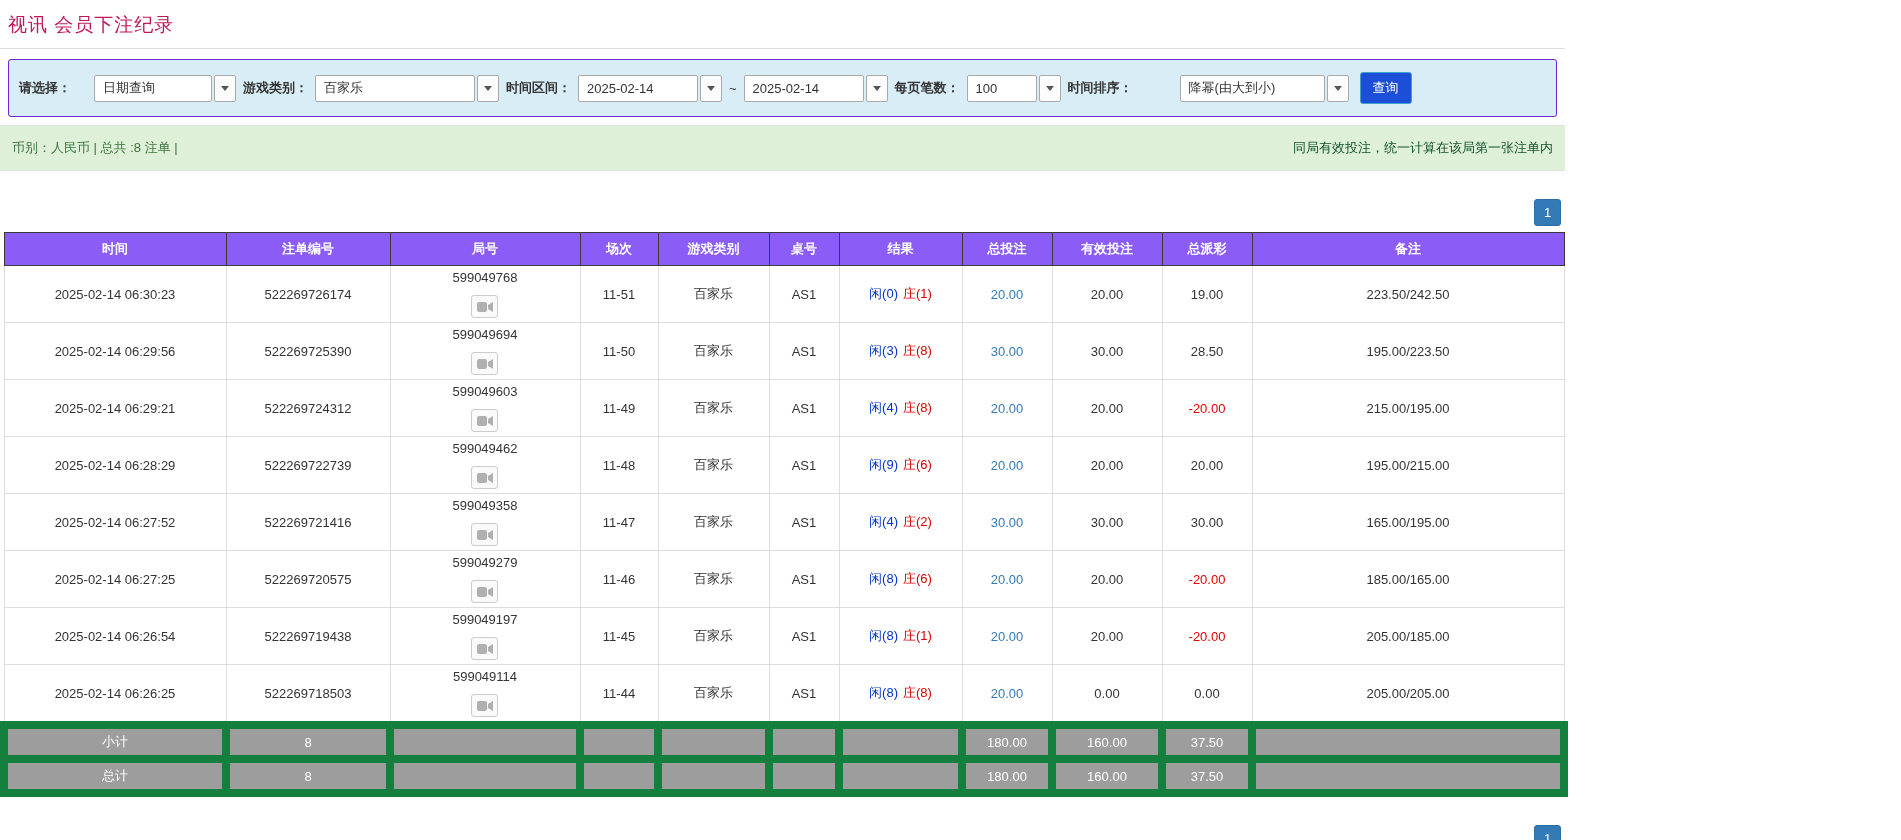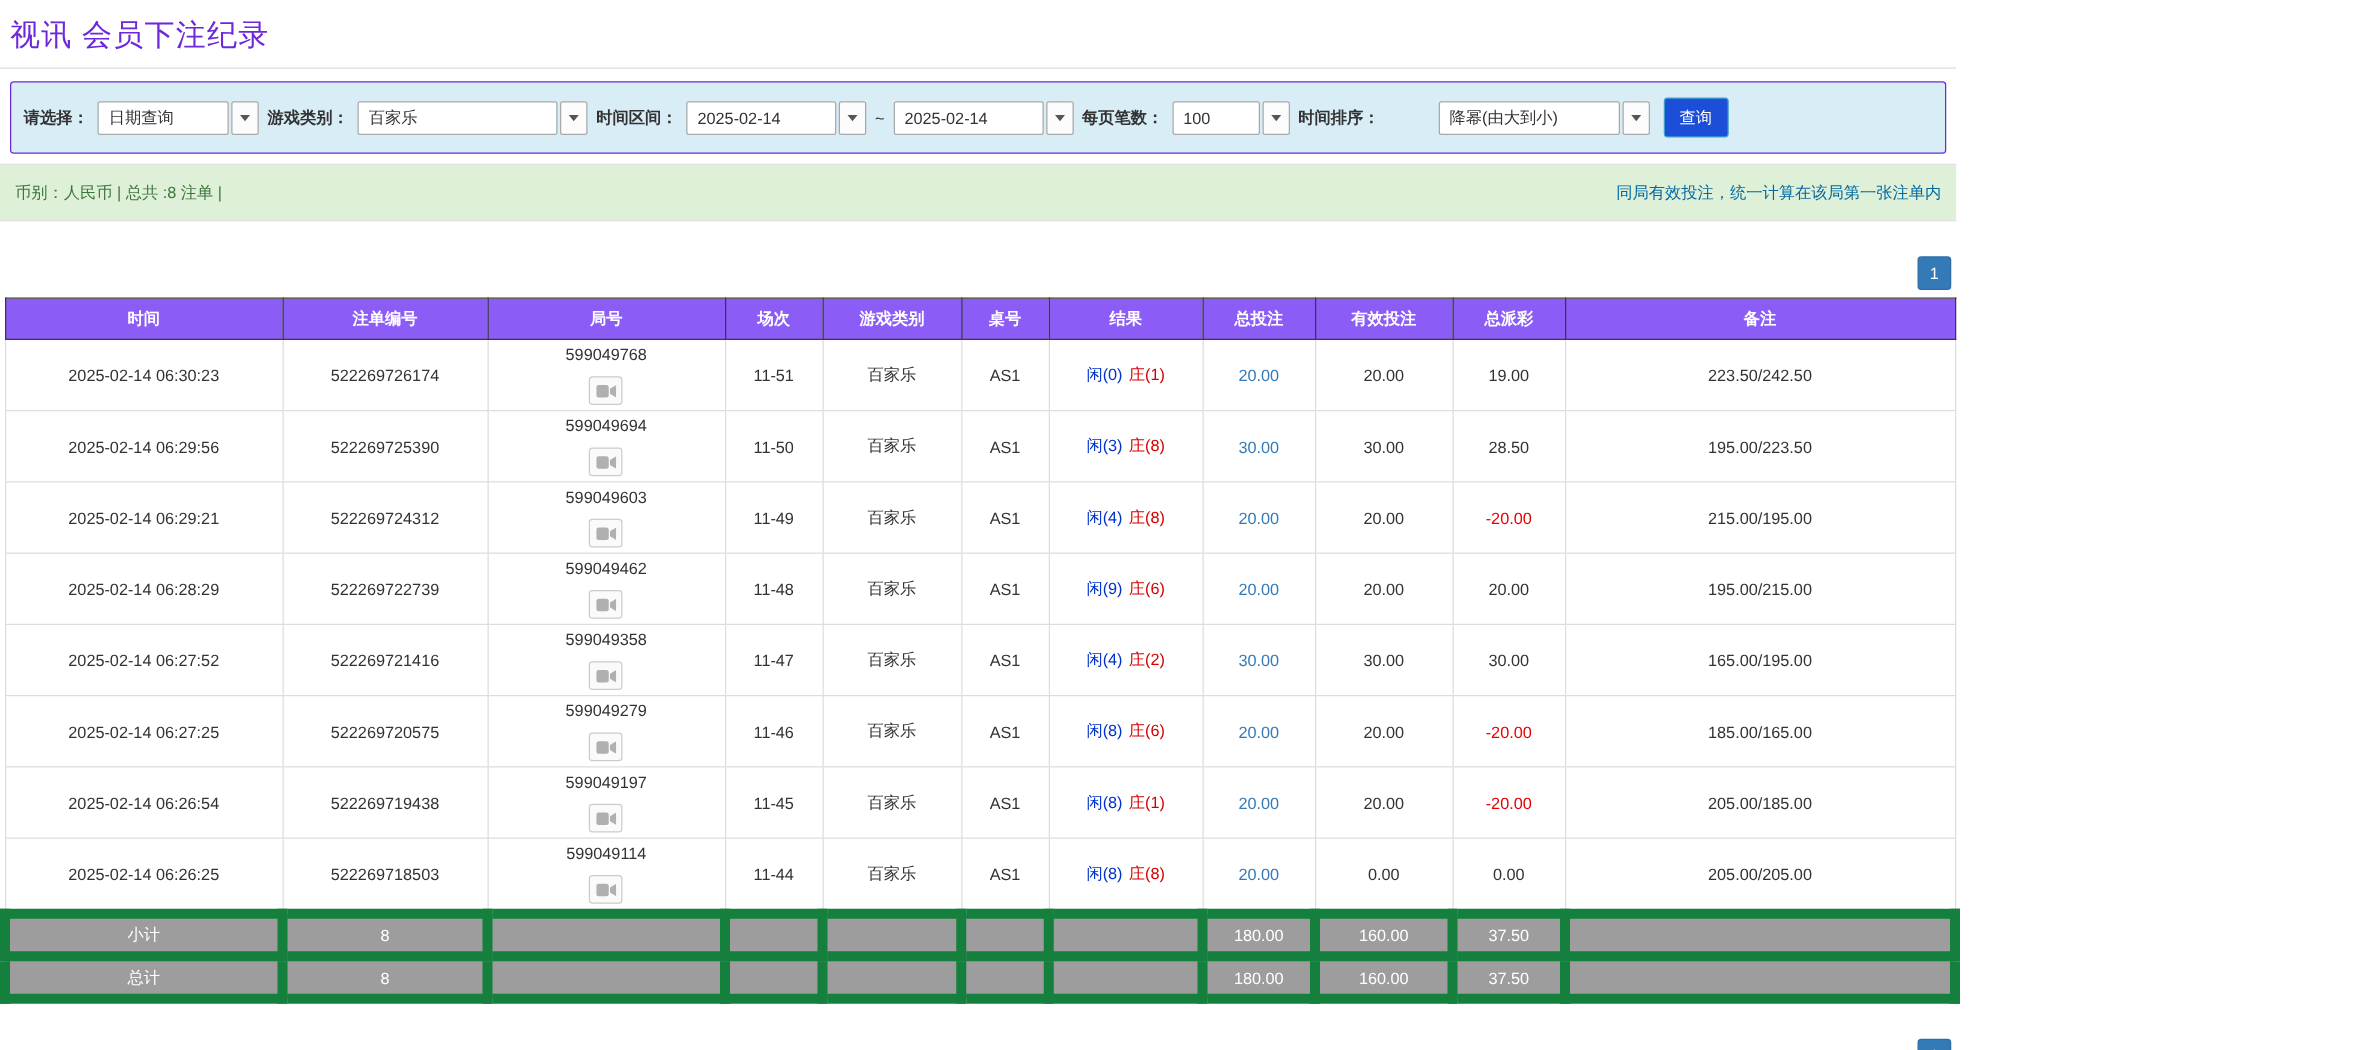--- a/index.html
+++ b/index.html
@@ -8,21 +8,21 @@
     font-family: "Liberation Sans", "DejaVu Sans", sans-serif;
     color: #333;
     width: 1901px;
     height: 840px;
     overflow: hidden;
   }
   .container { width: 1565px; }
 
   
   .page-header { padding: 12px 10px 10px 8px; border-bottom: 1px solid #ddd; }
-  .page-title { font-size: 24px; font-weight: 400; color: #6d28d9; letter-spacing: 1px; }
+  .page-title { font-size: 19px; font-weight: 400; color: #be185d; letter-spacing: 1px; }
 
   
   .filter-bar {
     margin: 10px 8px 6px 8px;
     background: #d9edf7;
     border: 1px solid #6d28d9;
     border-radius: 3px;
     padding: 12px 10px;
     display: flex;
     align-items: center;
@@ -51,21 +51,21 @@
     display: flex;
     align-items: center;
     justify-content: center;
   }
   .caret {
     width: 0; height: 0;
     border-left: 4px solid transparent;
     border-right: 4px solid transparent;
     border-top: 5px solid #555;
   }
-  .w-select .combo-text { width: 105px; }
+  .w-select .combo-text { width: 118px; margin-left: 16px; }
   .w-game   .combo-text { width: 160px; }
   .w-date   .combo-text { width: 120px; }
   .w-per    .combo-text { width: 70px; }
   .w-sort   .combo-text { width: 145px; margin-left: 40px; }
   .tilde { color: #333; }
   .query-btn {
     background: #1d4ed8;
     color: #fff;
     border: 1px solid #3da0cf;
     border-radius: 3px;
@@ -82,21 +82,21 @@
     border-top: 1px solid #e2e2e2;
     border-bottom: 1px solid #e2e2e2;
     padding: 13px 12px;
     display: flex;
     justify-content: space-between;
     align-items: center;
     font-size: 13px;
     margin-top: 8px;
   }
   .summary-left { color: #3c763d; }
-  .summary-right { color: #0369a1; }
+  .summary-right { color: #14532d; }
 
   
   .pagination { display: flex; justify-content: flex-end; padding: 4px 4px; }
   .pagination.top { margin-top: 24px; }
   .pagination.bottom { margin-top: 24px; }
   .page-btn {
     min-width: 27px;
     height: 27px;
     background: #337ab7;
     border: 1px solid #2e6da4;

